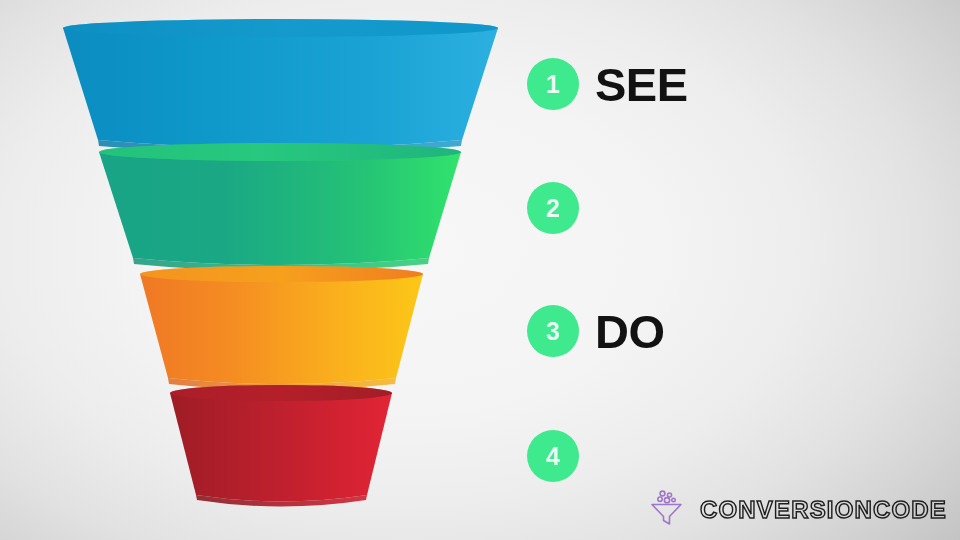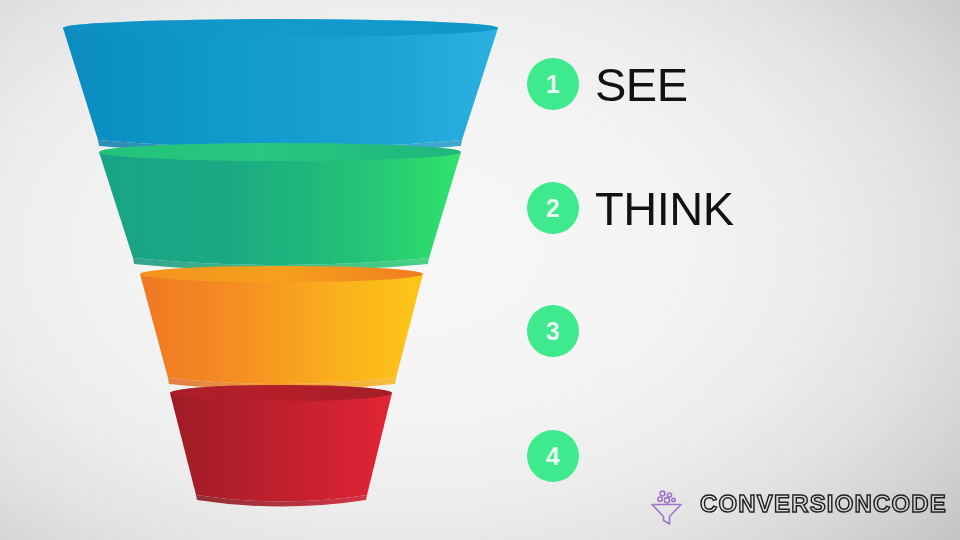--- a/index.html
+++ b/index.html
@@ -72,39 +72,39 @@
     color: #eafff4;
     font-size: 25px;
     font-weight: bold;
     line-height: 1;
     letter-spacing: 0px;
   }
   .step-label {
     margin-left: 16px;
     color: #121212;
     font-size: 47px;
-    font-weight: normal;
+    font-weight: bold;
     line-height: 1;
     letter-spacing: -0.5px;
     white-space: nowrap;
     text-align: center;
   }
 
   #step-0 { top: 53px;  left: 0px; }
   #step-1 { top: 177px; left: 0px; }
   #step-2 { top: 300px; left: 0px; }
   #step-3 { top: 425px; left: 0px; }
 
   
   #logo {
     position: absolute;
     left: 648px;
     top: 487px;
     display: flex;
-    align-items: flex-start;
+    align-items: flex-end;
   }
   #logo-mark {
     width: 38px;
     height: 40px;
     flex: 0 0 auto;
   }
   #logo-word {
     margin-left: 14px;
     height: 34px;
   }
@@ -225,27 +225,27 @@
       <div class="step-badge">
         <span class="step-badge-num">1</span>
       </div>
       <span class="step-label">SEE</span>
     </div>
 
     <div class="step" id="step-1">
       <div class="step-badge">
         <span class="step-badge-num">2</span>
       </div>
-      <span class="step-label">THINK</span>
     </div>
 
     <div class="step" id="step-2">
       <div class="step-badge">
         <span class="step-badge-num">3</span>
       </div>
+      <span class="step-label">DO</span>
     </div>
 
     <div class="step" id="step-3">
       <div class="step-badge">
         <span class="step-badge-num">4</span>
       </div>
     </div>
 
   </div>
 

